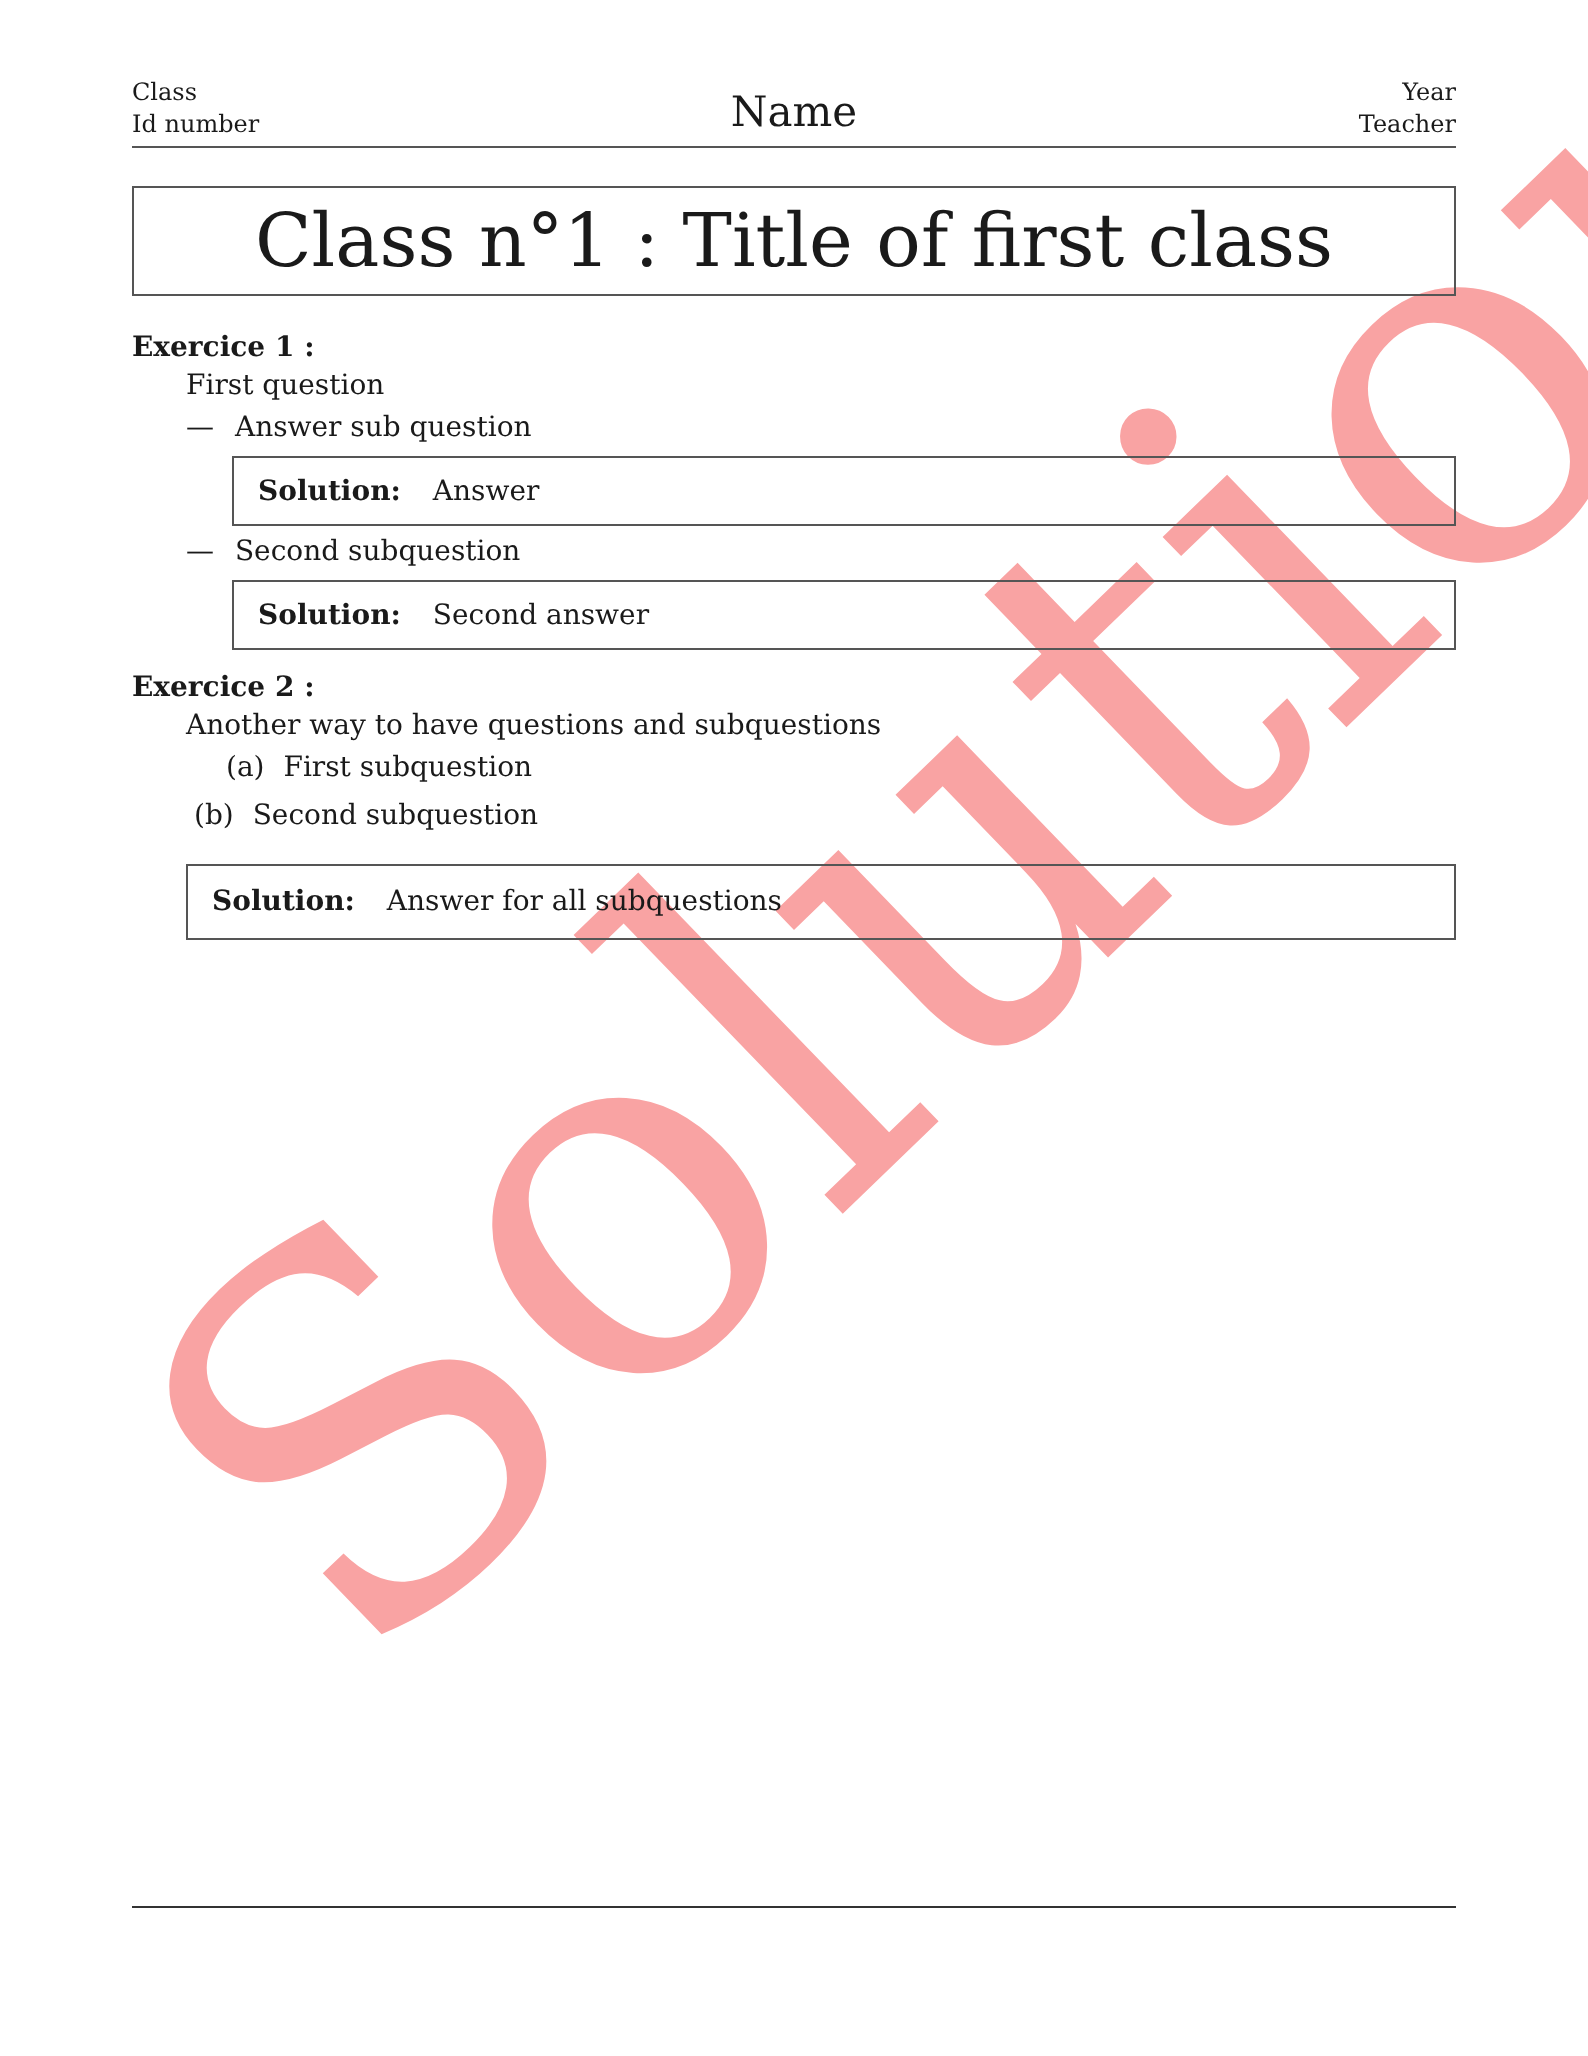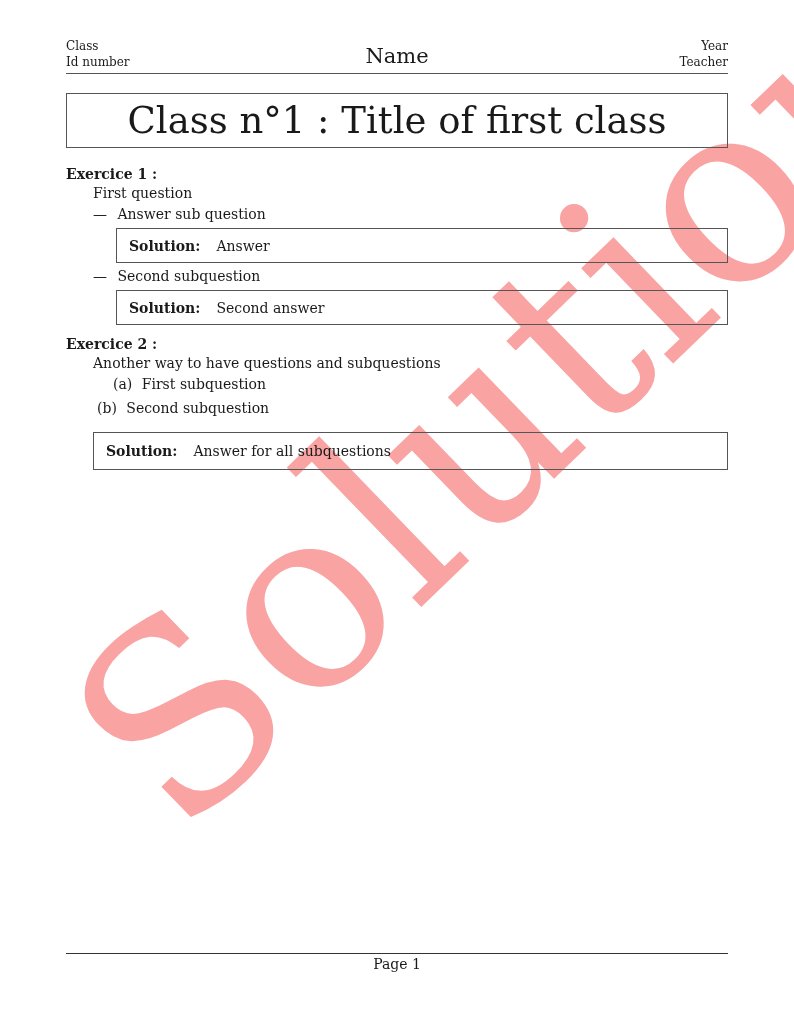--- a/index.html
+++ b/index.html
@@ -76,14 +76,13 @@
     <span>(b)</span>
     <span style="margin-left:5px;">Second subquestion</span>
   </div>
 
   <div class="sol-box" style="top:432px; left:93px; width:635px; height:38px;">
     <b>Solution:</b>
     <span>Answer for all subquestions</span>
   </div>
 
   <div class="footer-rule"></div>
-  <div class="footer">Page 1</div>
 </div>
 
 </body></html>

